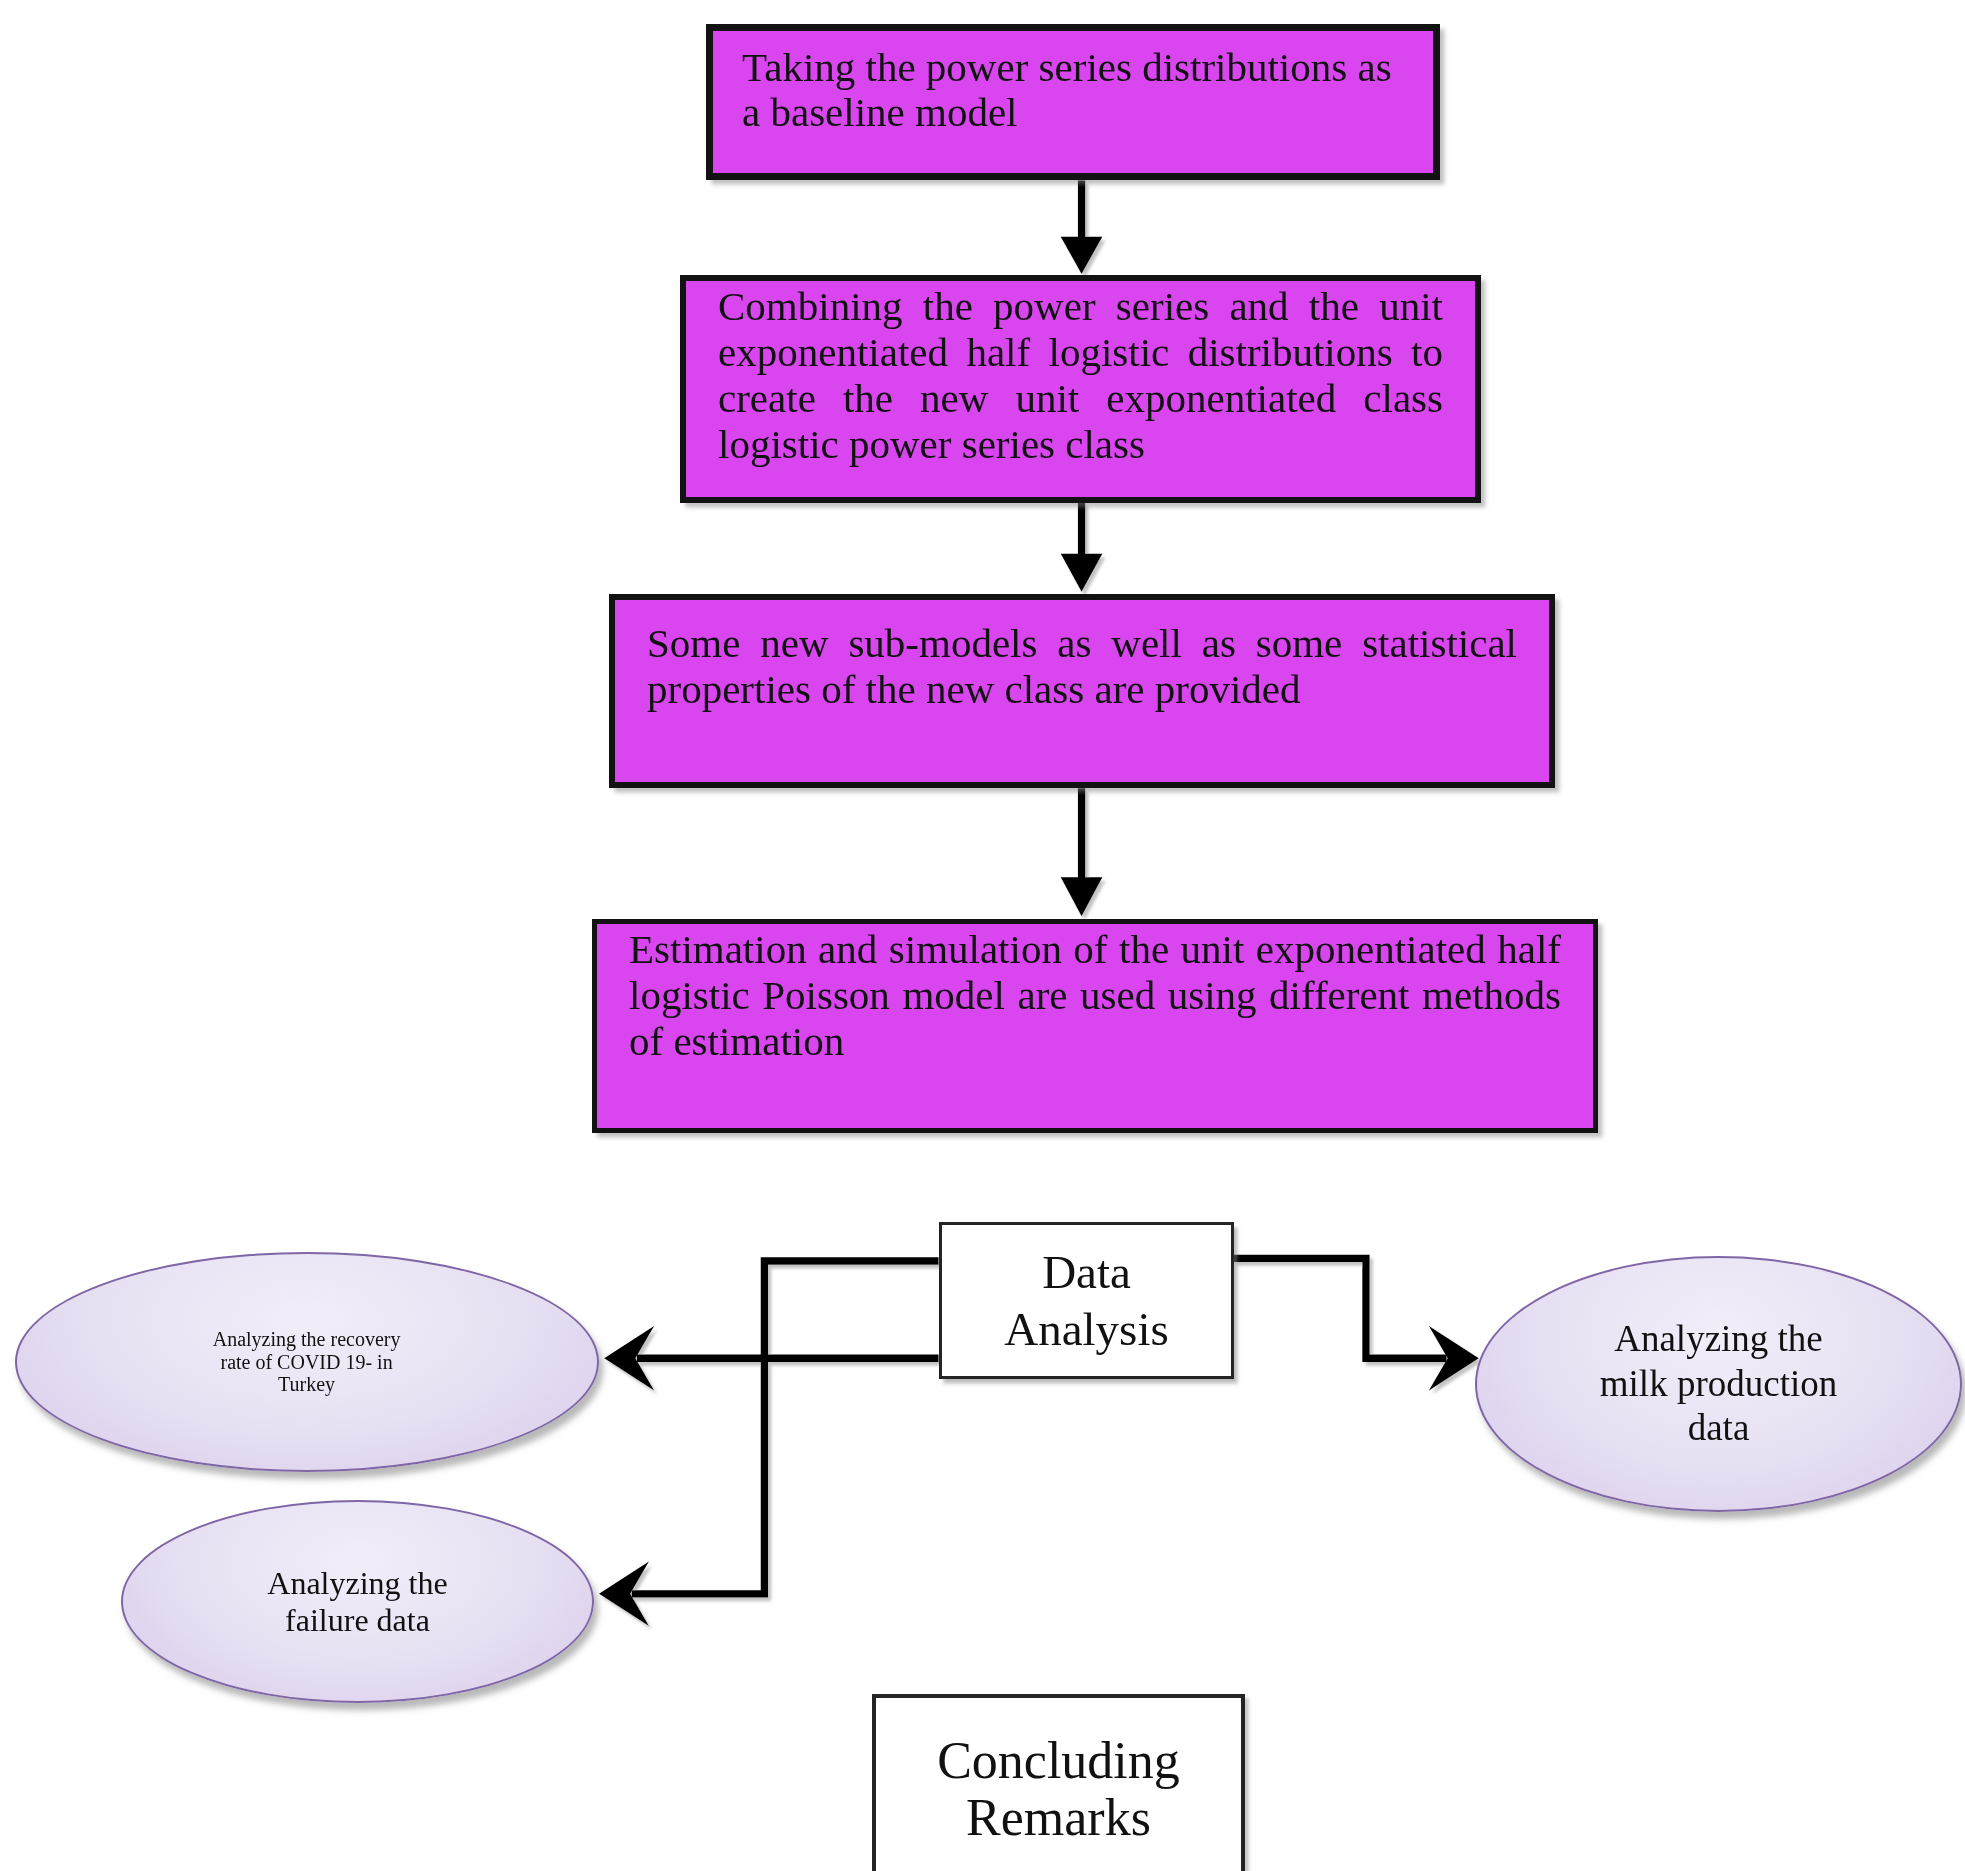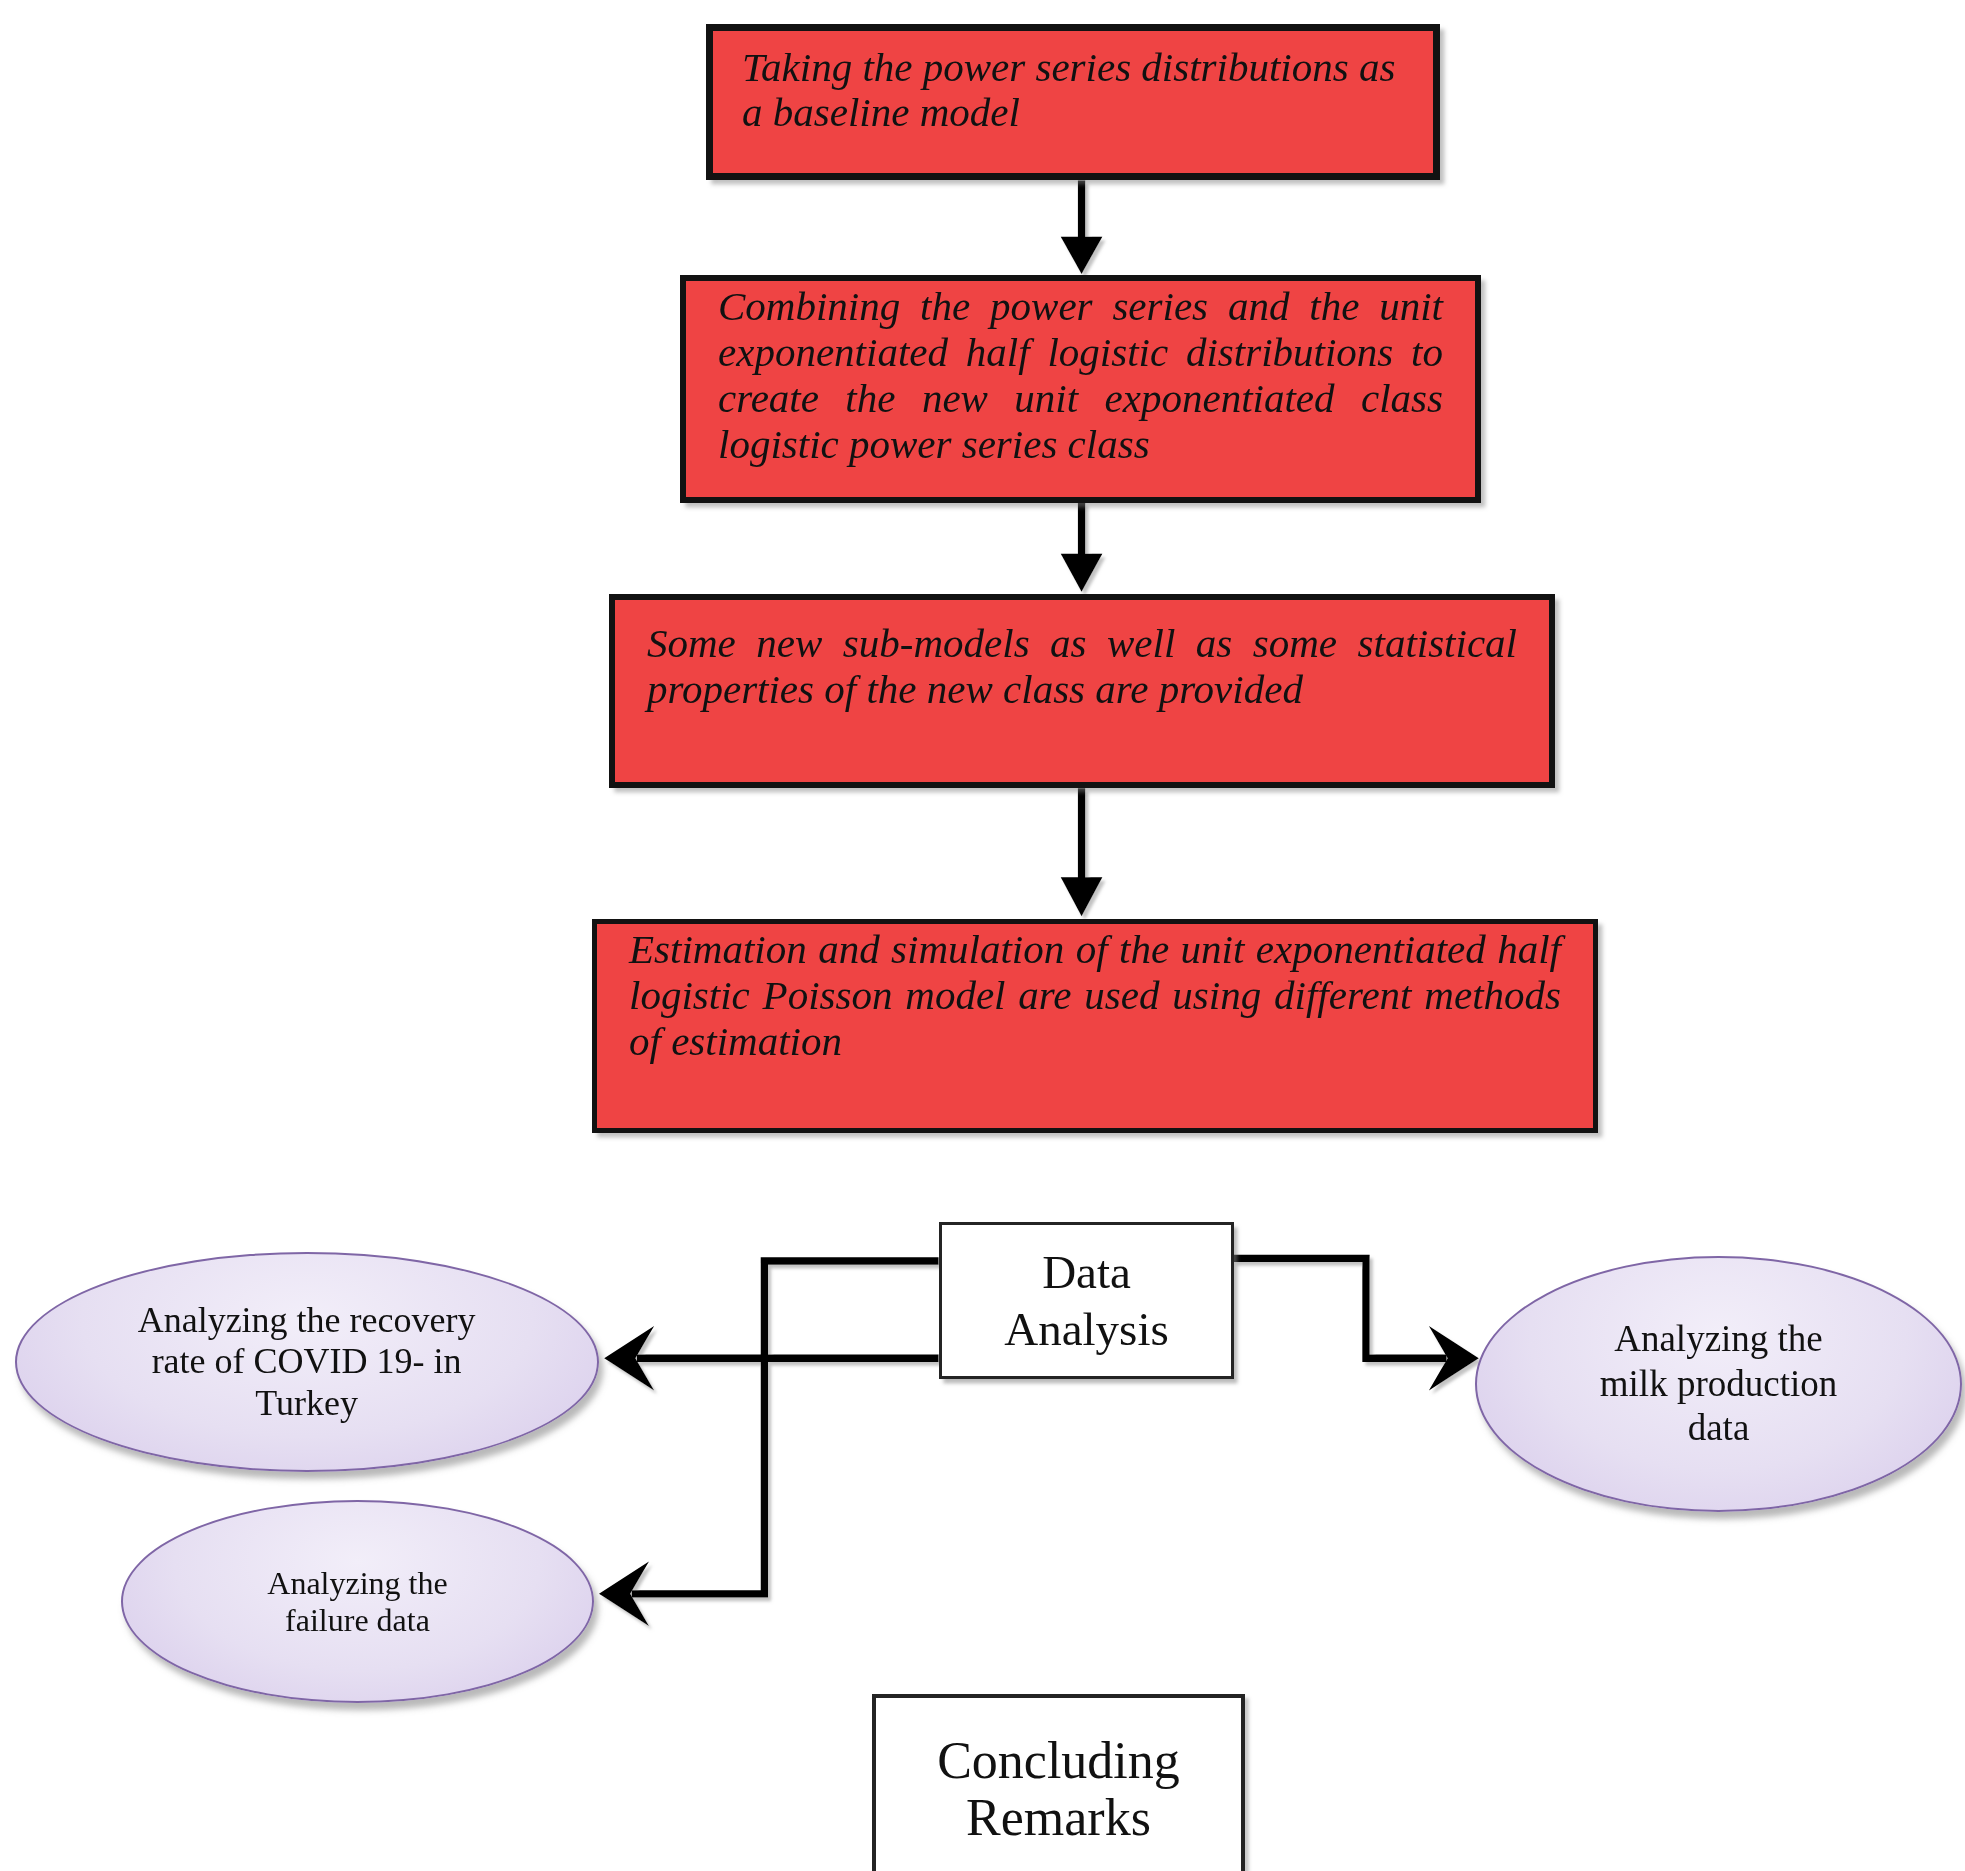--- a/index.html
+++ b/index.html
@@ -8,24 +8,24 @@
     width:1965px;height:1871px;
     background:#ffffff;
     font-family:"Liberation Serif","DejaVu Serif",serif;
     color:#111111;
     overflow:hidden;
   }
   
   .connectors{position:absolute;left:0;top:0;width:1965px;height:1871px;}
   
   .fbox{
-    position:absolute;box-sizing:border-box;background:#ef4444;
+    position:absolute;box-sizing:border-box;background:#d946ef;
     border:6.2px solid #121212;
     box-shadow:4.7px 5.2px 4.2px rgba(130,130,130,.5);
-    font-size:41px;line-height:1.12;font-style:italic;
+    font-size:41px;line-height:1.12;
   }
   .fbox .inner{padding:3px 32px;}
   #box1{left:706px;top:24px;width:734px;height:156px;border-width:7.3px;}
   #box1 .inner{padding:13.5px 29px;white-space:pre-line;text-align:left;}
   #box2{left:680px;top:275px;width:801px;height:228px;}
   #box3{left:609px;top:594px;width:946px;height:194px;}
   #box3 .inner{padding-top:21px;}
   #box4{left:592px;top:919px;width:1006px;height:214px;border-width:5.2px;}
   
   .jline{text-align:justify;text-align-last:justify;}
@@ -42,21 +42,21 @@
   #concluding{left:872px;top:1694px;width:373px;height:190px;border-width:4.7px;font-size:52px;line-height:1.1;box-shadow:3.6px 4.2px 3.1px rgba(140,140,140,.45);}
   
   .ell{
     position:absolute;box-sizing:border-box;
     border:2.1px solid #7f66a6;border-radius:50%;
     background:radial-gradient(ellipse at 50% 30%, #f2eef9 0%, #e6dff2 55%, #d6c9ea 100%);
     display:flex;align-items:center;justify-content:center;
     text-align:center;white-space:pre-line;
     box-shadow:4.2px 7.3px 6.2px rgba(115,115,115,.5);
   }
-  #covidEllipse{left:14.6px;top:1252px;width:584px;height:220px;font-size:36px;line-height:1.14;justify-content:center;}
+  #covidEllipse{left:14.6px;top:1252px;width:584px;height:220px;font-size:20px;line-height:1.14;justify-content:center;}
   #failureEllipse{left:121px;top:1500px;width:473px;height:203px;font-size:32px;line-height:1.14;}
   #milkEllipse{left:1475px;top:1256px;width:487px;height:256px;font-size:37px;line-height:1.2;}
 </style>
 </head>
 <body>
 
 <div class="stage">
 
   <svg class="connectors" viewBox="0 0 3779 3598" xmlns="http://www.w3.org/2000/svg">
     <defs>

